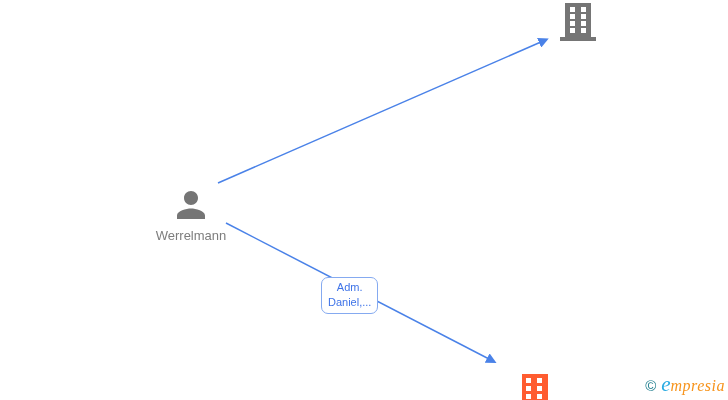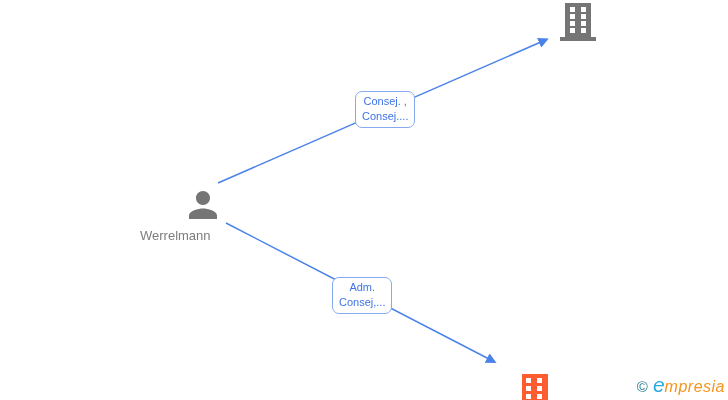--- a/index.html
+++ b/index.html
@@ -29,22 +29,23 @@
     position: absolute;
     left: 0; top: 0;
     width: 728px; height: 400px;
     pointer-events: none;
   }
   .edge-line { stroke: var(--edge-blue); stroke-width: 1.5; }
 
   .node { position: absolute; cursor: pointer; }
 
   .node-person {
-    left: 140px; top: 184px;
+    left: 128px; top: 184px;
     width: 126px;
+    text-align: center;
   }
   .person-icon svg { display: block; margin: 0 auto; color: var(--icon-gray); }
   .person-name {
     margin-top: 2px;
     font-size: 13px;
     line-height: 16px;
     color: var(--name-gray);
   }
 
   .node-company-top { left: 559px; top: 2px; }
@@ -60,37 +61,37 @@
     border-radius: 7px;
     padding: 2px 6px 3px 6px;
     font-size: 11px;
     line-height: 15px;
     color: var(--label-text);
     text-align: center;
     white-space: nowrap;
     cursor: pointer;
   }
   .edge-label-top { left: 355px; top: 91px; }
-  .edge-label-bottom { left: 332px; top: 277px; }
+  .edge-label-bottom { left: 321px; top: 277px; }
 
   .watermark {
     position: absolute;
     right: 3px; bottom: 3px;
     display: flex;
     align-items: baseline;
     gap: 5px;
     user-select: none;
   }
   .wm-copy {
     color: var(--wm-teal);
     font-size: 15px;
     font-family: "Liberation Sans", sans-serif;
   }
   .wm-brand {
-    font-family: Liberation Sans, sans-serif;
+    font-family: Liberation Serif, serif;
     font-style: italic;
   }
   .wm-e { color: var(--wm-cyan); font-size: 21px; }
   .wm-rest { color: var(--wm-orange); font-size: 16px; letter-spacing: 0.5px; }
 </style>
 </head>
 <body>
 
 <div class="canvas">
 
@@ -141,28 +142,24 @@
         <rect x="4" y="12" width="5" height="5" fill="#ffffff"></rect>
         <rect x="15" y="12" width="5" height="5" fill="#ffffff"></rect>
         <rect x="4" y="20" width="5" height="5" fill="#ffffff"></rect>
         <rect x="15" y="20" width="5" height="5" fill="#ffffff"></rect>
         <rect x="4" y="28" width="5" height="5" fill="#ffffff"></rect>
         <rect x="15" y="28" width="5" height="5" fill="#ffffff"></rect>
       </svg>
     </span>
   </div>
 
-  <div class="edge-label edge-label-top">
-    <div>Consej. ,</div>
-    <div>Consej....</div>
-  </div>
 
   <div class="edge-label edge-label-bottom">
     <div>Adm.</div>
-    <div>Consej,...</div>
+    <div>Daniel,...</div>
   </div>
 
   <div class="watermark">
     <span class="wm-copy">©</span>
     <span class="wm-brand"><span class="wm-e">e</span><span class="wm-rest">mpresia</span></span>
   </div>
 
 </div>
 
 </body></html>

